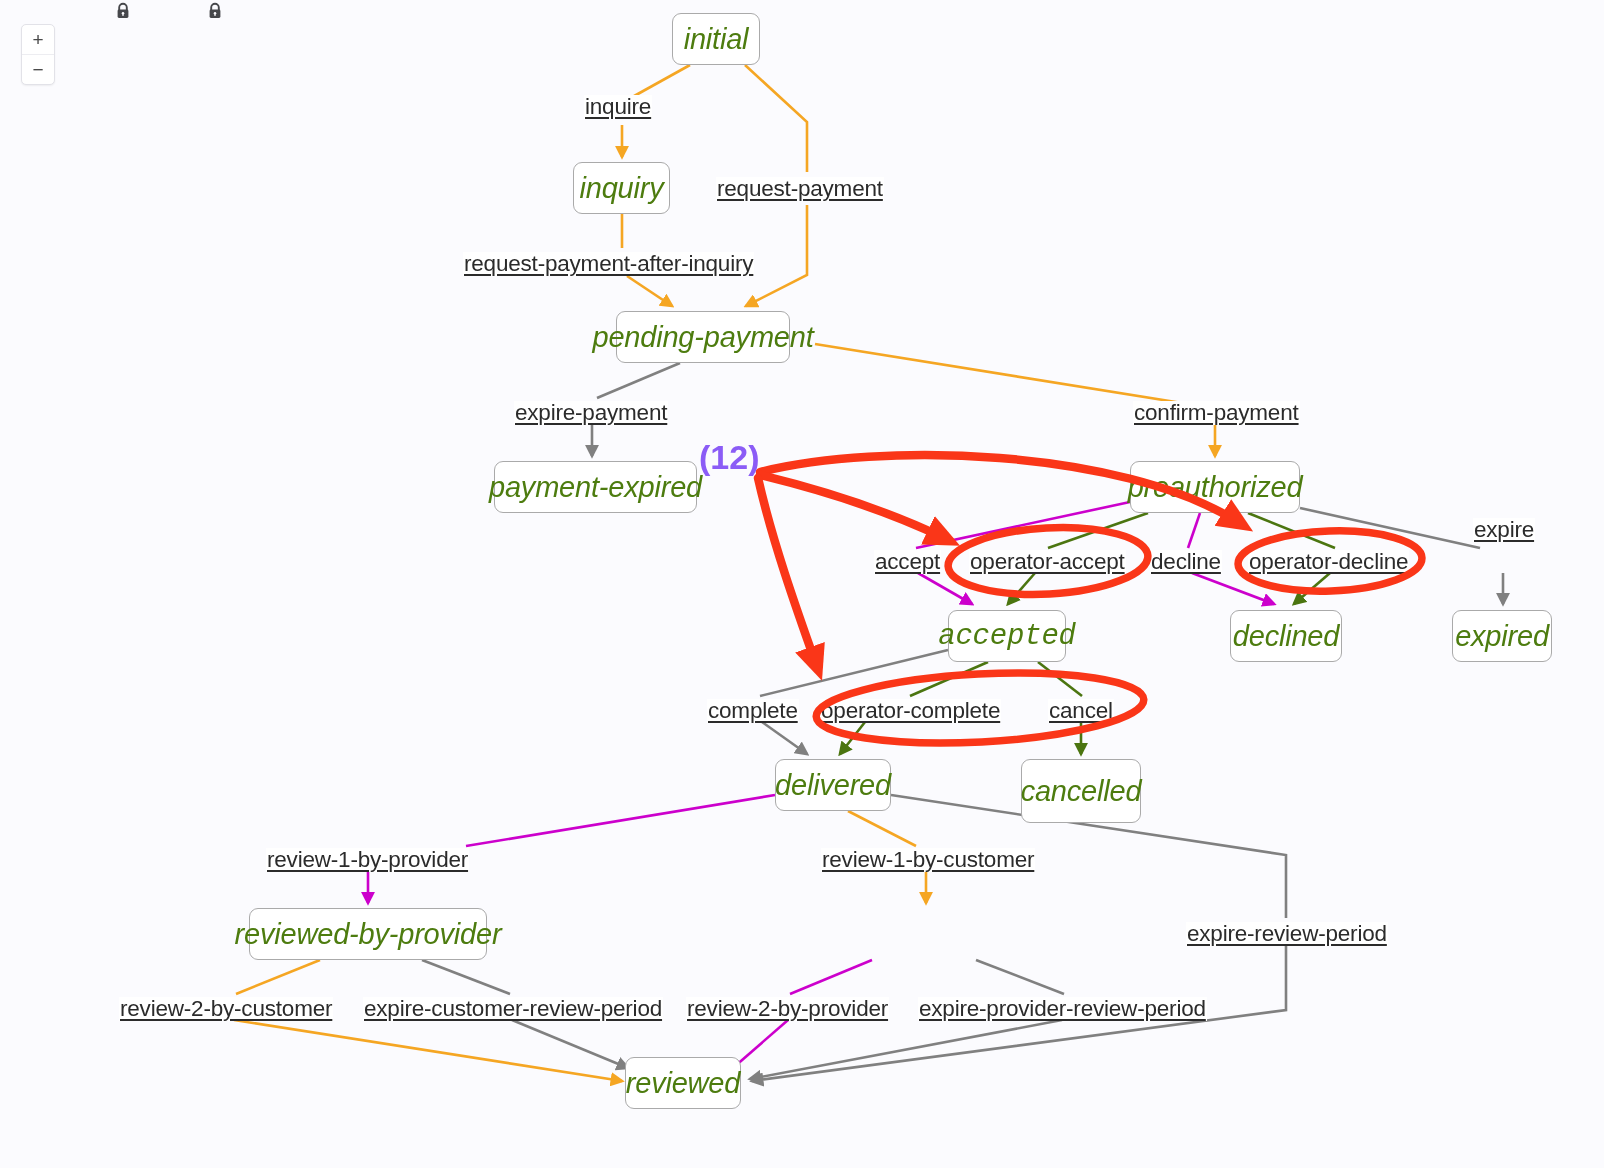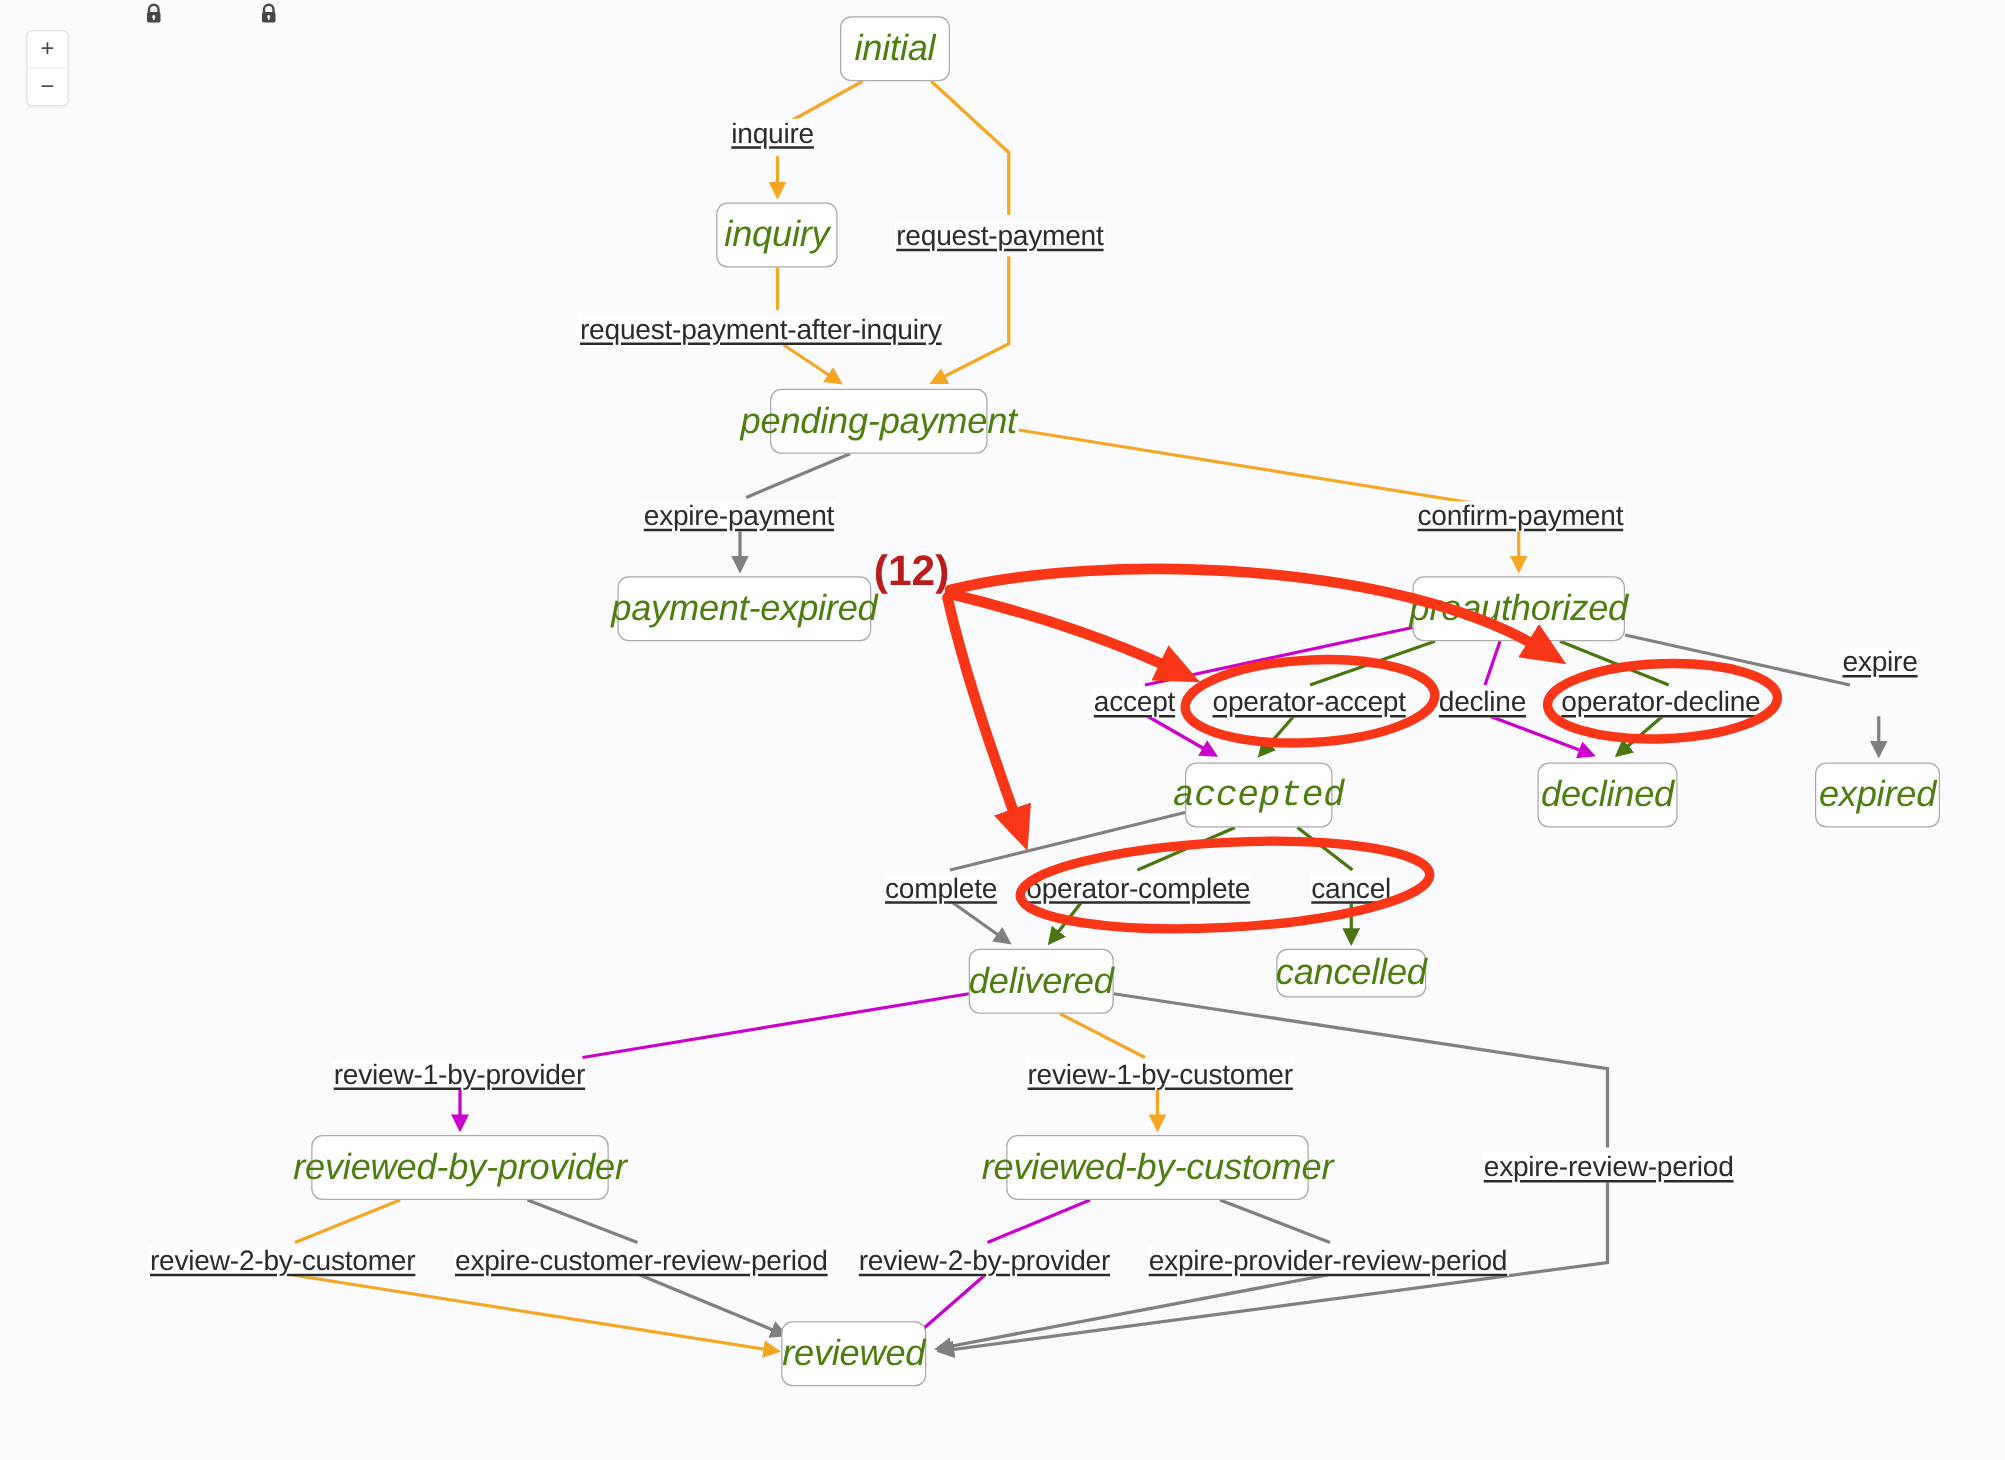--- a/index.html
+++ b/index.html
@@ -53,21 +53,21 @@
     text-decoration-thickness: 1.7px;
     background: #ffffff;
     white-space: nowrap;
     z-index: 25;
     line-height: 1.05;
     padding: 0 1px;
     letter-spacing: -0.2px;
   }
   .annot-count {
     position: absolute;
-    color: #b91c1c;
+    color: #8b5cf6;
     font-weight: bold;
     font-size: 34px;
     z-index: 45;
     white-space: nowrap;
   }
   .zoom-ctrl {
     position: absolute;
     left: 21px; top: 24px;
     width: 32px;
     background: #ffffff;
@@ -198,28 +198,25 @@
   </div>
   <div class="node" style="left:1230px; top:610px; width:112px; height:52px;">
     <span>declined</span>
   </div>
   <div class="node" style="left:1452px; top:610px; width:100px; height:52px;">
     <span>expired</span>
   </div>
   <div class="node" style="left:775px; top:759px; width:116px; height:52px;">
     <span>delivered</span>
   </div>
-  <div class="node" style="left:1021px; top:759px; width:120px; height:39px;">
+  <div class="node" style="left:1021px; top:759px; width:120px; height:64px;">
     <span>cancelled</span>
   </div>
   <div class="node" style="left:249px; top:908px; width:238px; height:52px;">
     <span>reviewed-by-provider</span>
-  </div>
-  <div class="node" style="left:805px; top:908px; width:242px; height:52px;">
-    <span>reviewed-by-customer</span>
   </div>
   <div class="node" style="left:625px; top:1057px; width:116px; height:52px;">
     <span>reviewed</span>
   </div>
 
   <div class="edge-label" style="left:584px; top:95px;">inquire</div>
   <div class="edge-label" style="left:716px; top:177px;">request-payment</div>
   <div class="edge-label" style="left:463px; top:252px;">request-payment-after-inquiry</div>
   <div class="edge-label" style="left:514px; top:401px;">expire-payment</div>
   <div class="edge-label" style="left:1133px; top:401px;">confirm-payment</div>

